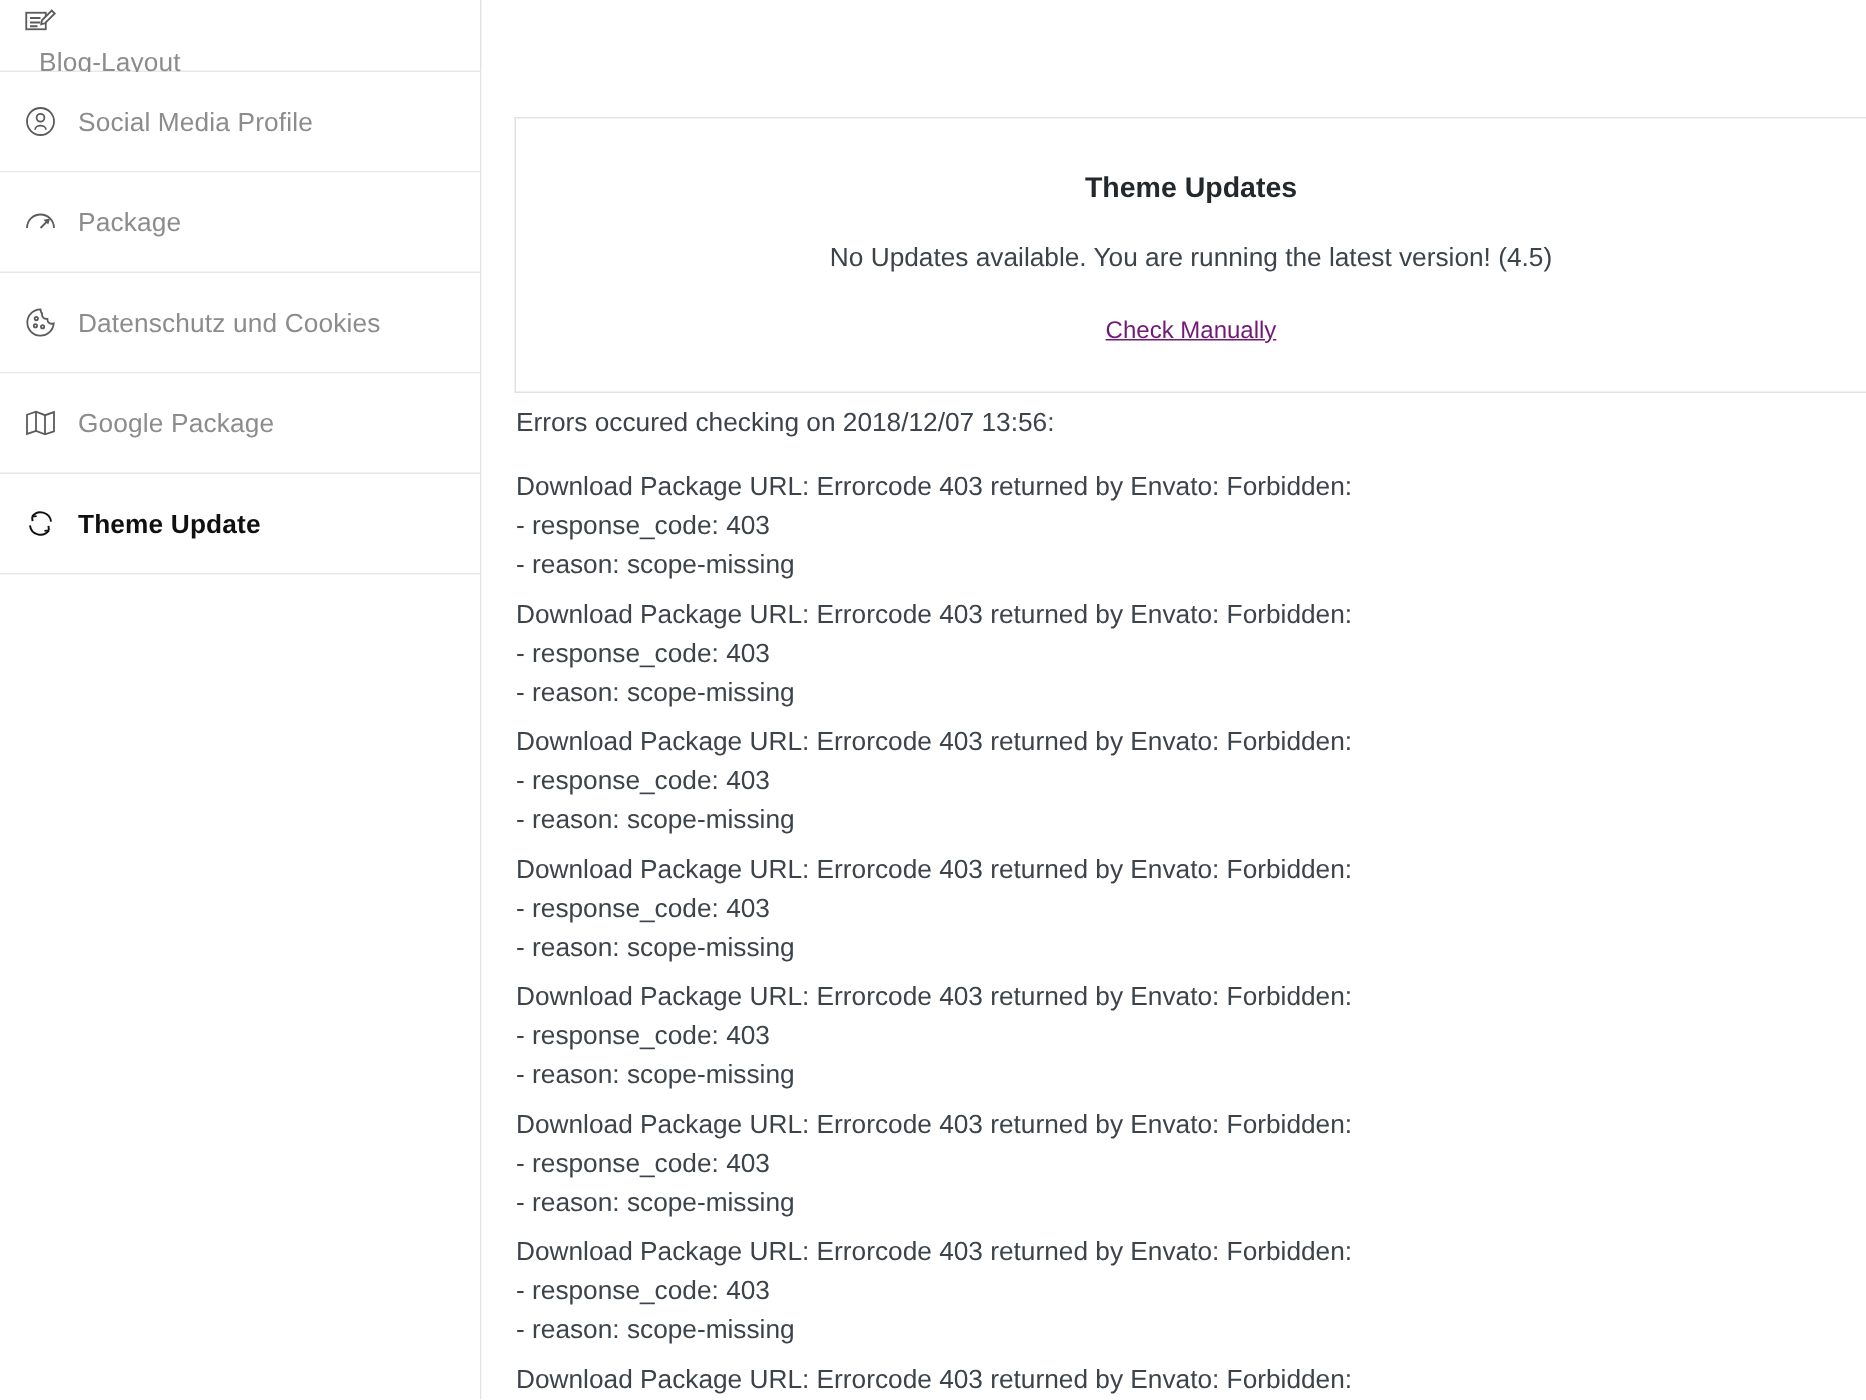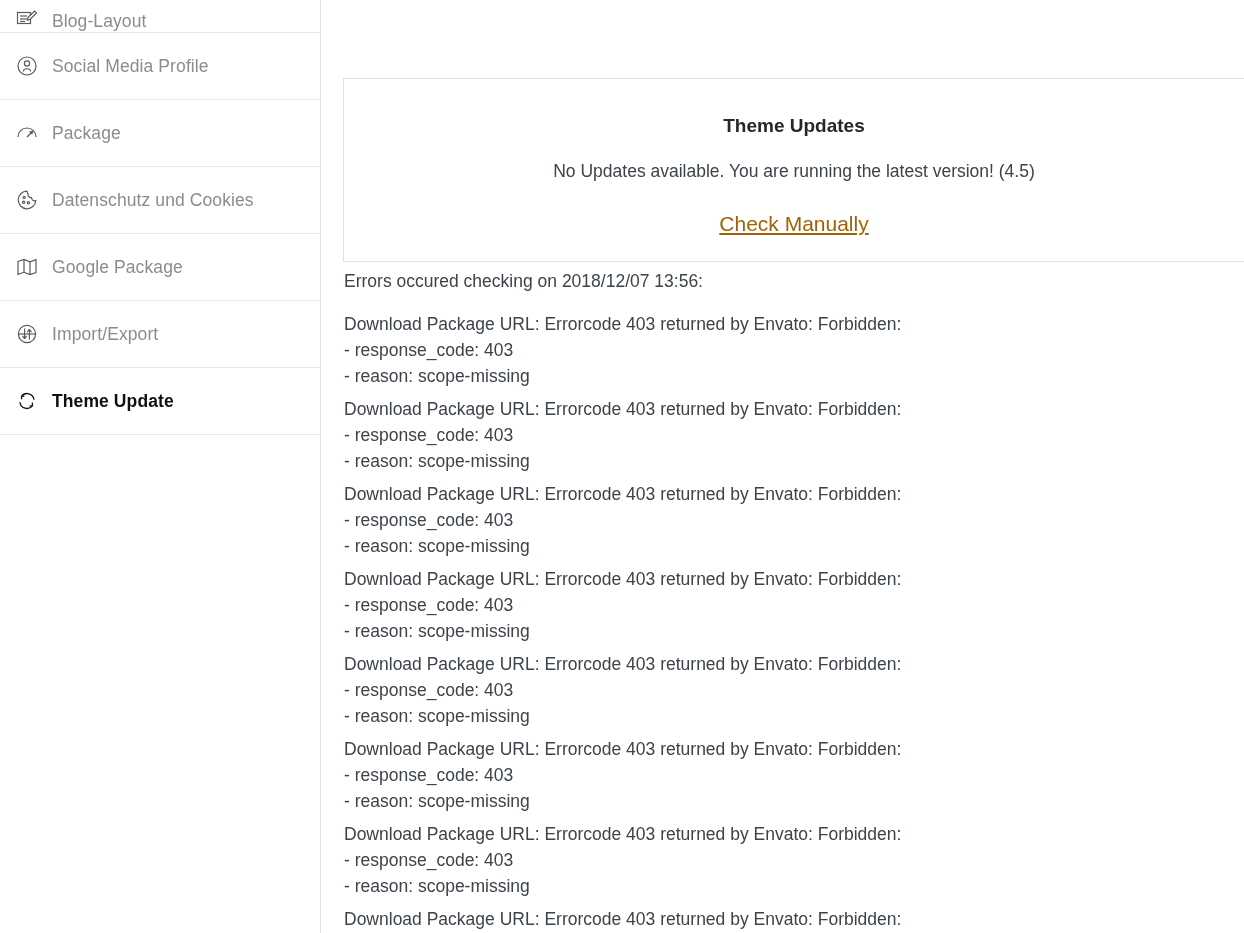--- a/index.html
+++ b/index.html
@@ -22,21 +22,21 @@
   .nav-item {
     position: relative;
     height: 67px;
     display: flex;
     align-items: center;
     padding-left: 14px;
     border-bottom: 1px solid #e8e8e8;
     background: #fff;
     cursor: pointer;
   }
-  .nav-item:first-child { height: 33px; align-items: flex-end; padding-top: 0; }
+  .nav-item:first-child { height: 48px; align-items: flex-start; padding-top: 0; flex-direction: column; }
   .nav-item:first-child .nav-icon { margin-top: 2px; }
   .nav-item:first-child .nav-label { margin-top: 3px; }
   .nav-icon {
     width: 26px; height: 26px;
     flex: 0 0 26px;
     display: flex; align-items: center; justify-content: center;
     color: #5b5b5b;
   }
   .nav-icon svg { display: block; }
   .nav-label {
@@ -87,22 +87,22 @@
     padding-top: 24px;
     font-size: 17.5px;
     color: #3c434a;
     margin-left: -18px;
   }
   .panel-link-wrap {
     padding-top: 30px;
     margin-left: -18px;
   }
   .panel-link {
-    font-size: 21px;
-    color: #a16207;
+    font-size: 16px;
+    color: #701a75;
     cursor: pointer;
   }
 
   .log {
     position: absolute;
     left: 23px; top: 224px;
     width: 880px;
     color: #3c434a;
     font-size: 17.5px;
   }
@@ -178,33 +178,20 @@
         <svg width="24" height="24" viewBox="0 0 24 24" fill="none" stroke="currentColor" stroke-width="1.2">
           <path d="M3 6.5 L9 4.5 L15 6.8 L21 4.7 L21 17.5 L15 19.6 L9 17.3 L3 19.3 Z"></path>
           <line x1="9" y1="4.5" x2="9" y2="17.3"></line>
           <line x1="15" y1="6.8" x2="15" y2="19.6"></line>
         </svg>
       </span>
       <span class="nav-label">Google Package</span>
     </div>
 
 
-    <div class="nav-item">
-      <span class="nav-icon">
-        <svg width="24" height="24" viewBox="0 0 24 24" fill="none" stroke="currentColor" stroke-width="1.2">
-          <circle cx="12" cy="12" r="8.6"></circle>
-          <line x1="3.6" y1="12" x2="20.4" y2="12"></line>
-          <line x1="9.6" y1="6.5" x2="9.6" y2="16"></line>
-          <path d="M9.6 16.6 L7.5 13.8 M9.6 16.6 L11.7 13.8"></path>
-          <line x1="14.4" y1="17.5" x2="14.4" y2="8"></line>
-          <path d="M14.4 7.4 L12.3 10.2 M14.4 7.4 L16.5 10.2"></path>
-        </svg>
-      </span>
-      <span class="nav-label">Import/Export</span>
-    </div>
 
     <div class="nav-item active">
       <span class="nav-icon">
         <svg width="24" height="24" viewBox="0 0 24 24" fill="none" stroke="currentColor" stroke-width="1.3">
           <path d="M5 13.2 A7 7 0 0 0 17.6 16.6"></path>
           <path d="M19 10.8 A7 7 0 0 0 6.4 7.4"></path>
           <path d="M17.6 16.6 L17.3 13.6 M17.6 16.6 L14.6 16.9"></path>
           <path d="M6.4 7.4 L6.7 10.4 M6.4 7.4 L9.4 7.1"></path>
         </svg>
       </span>

